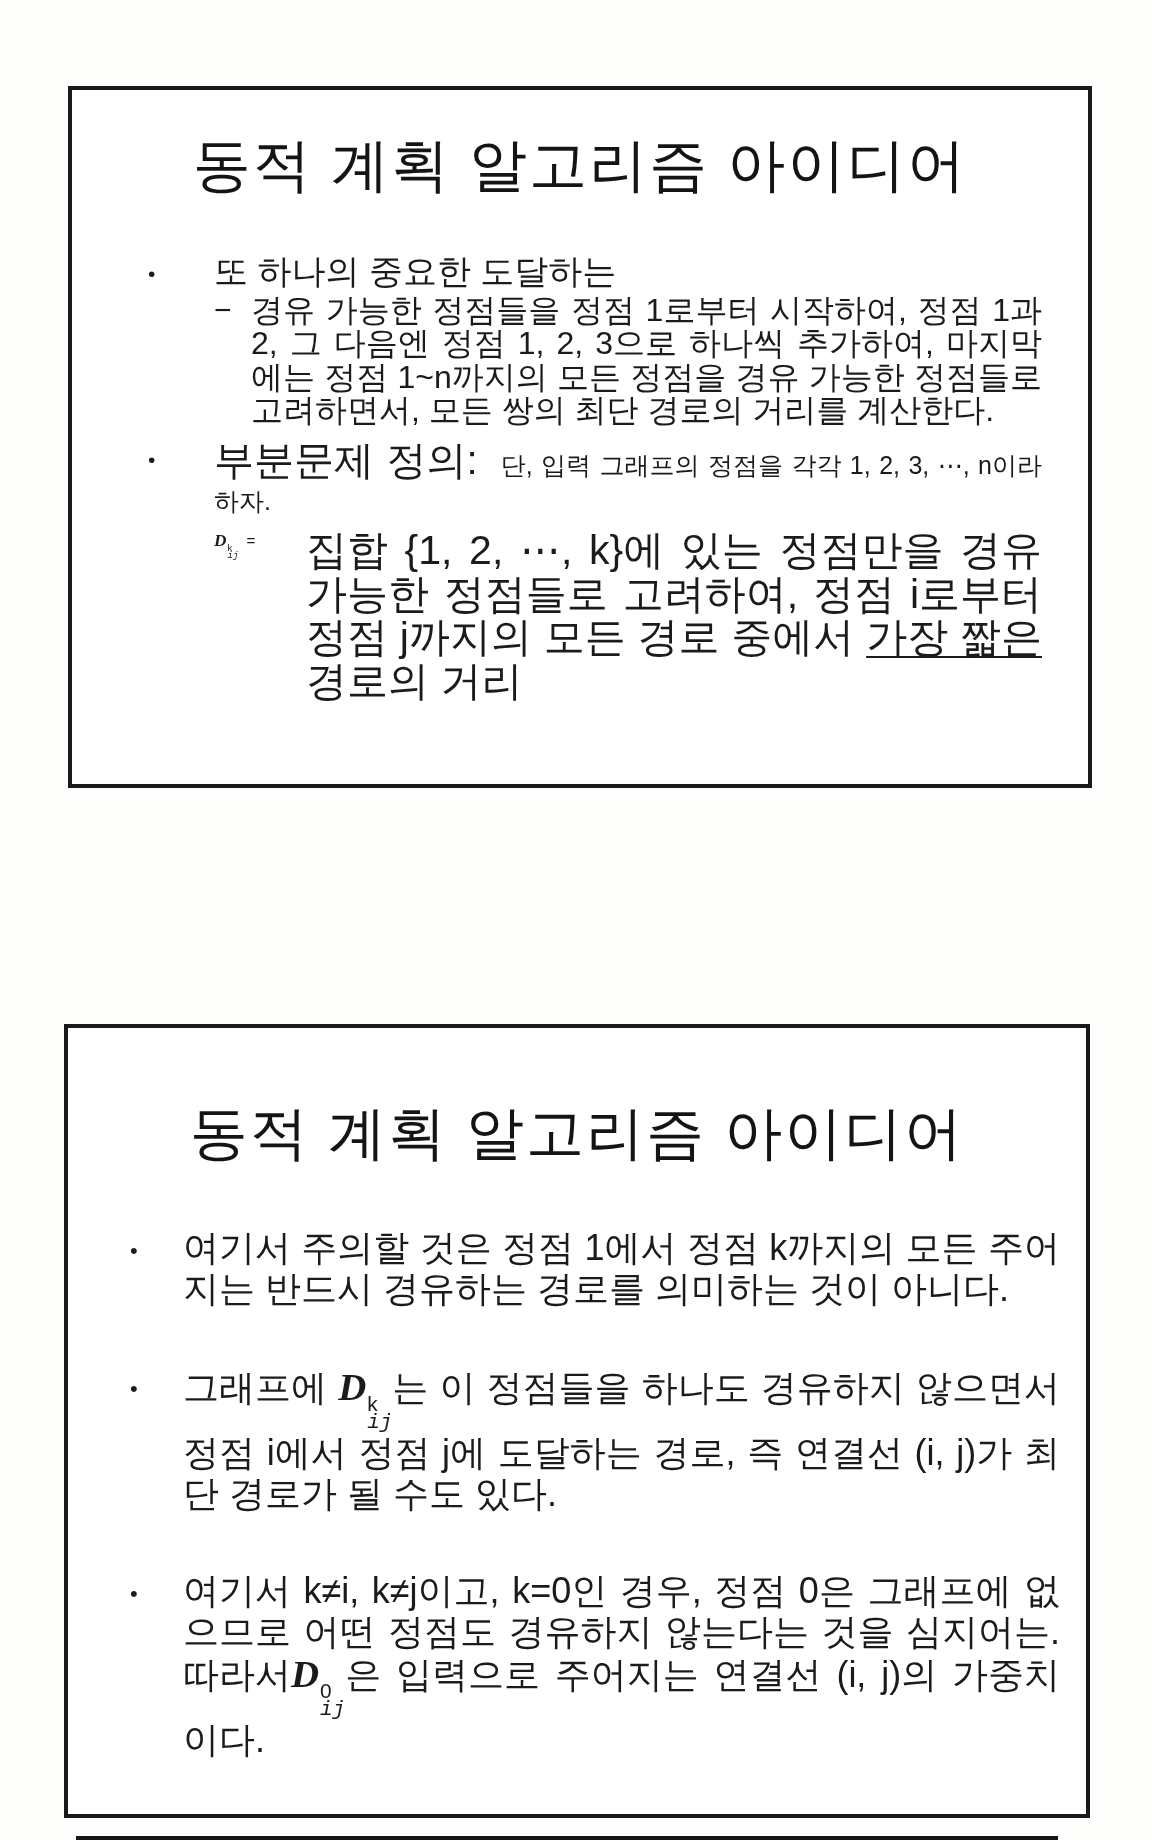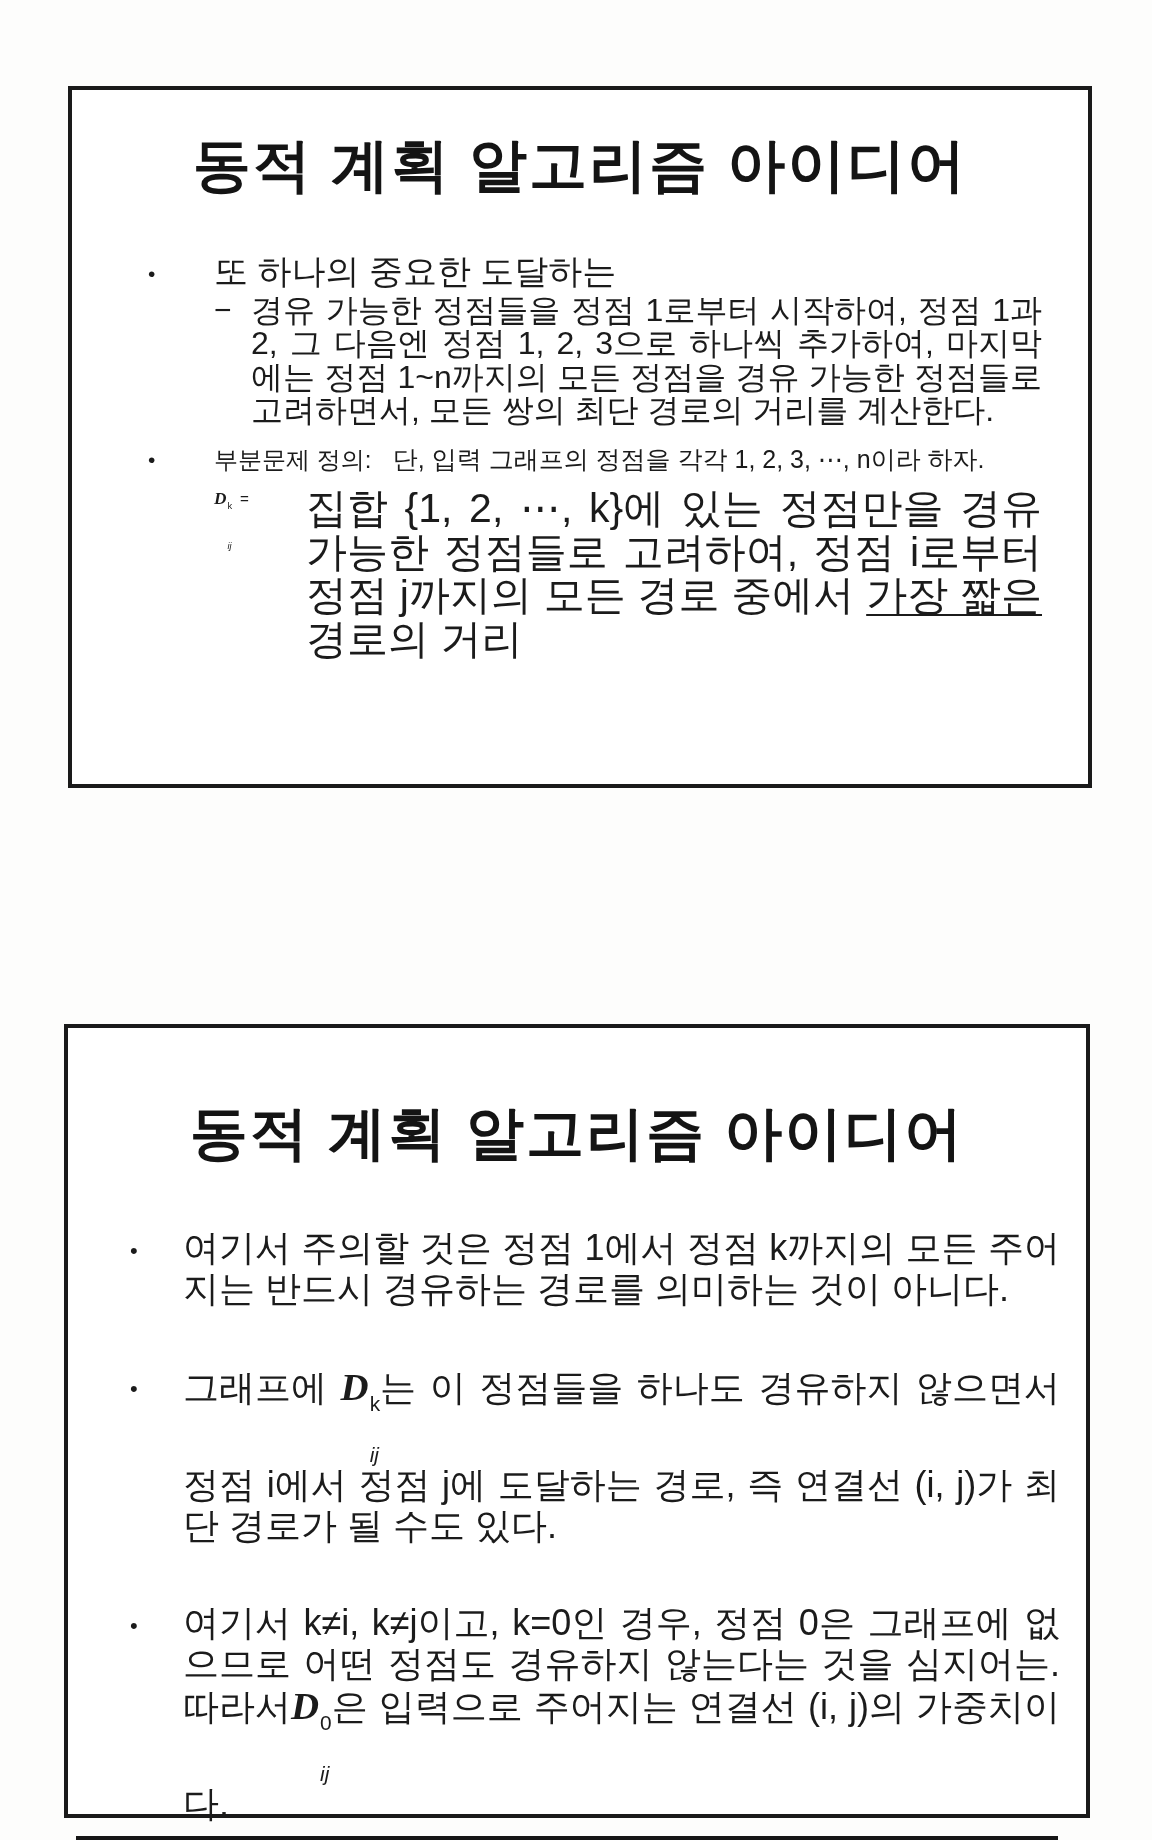--- a/index.html
+++ b/index.html
@@ -14,41 +14,41 @@
   .slide {
     position:absolute;
     background:#ffffff;
     border:4px solid #1a1a1a;
   }
   #slide1 { left:68px; top:86px;  width:1024px; height:702px; }
   #slide2 { left:64px; top:1024px; width:1026px; height:794px; }
 
   .slide-title {
     text-align:center;
-    font-weight:700;
+    font-weight:400;
     font-size:58px;
     line-height:1.08;
     letter-spacing:2px;
     color:#141414;
   }
   #slide1 .slide-title { margin-top:44px; }
   #slide2 .slide-title { margin-top:74px; }
 
   
   #slide1 .content { padding:0 46px 0 76px; }
   .bullet { display:flex; align-items:flex-start; }
   .marker { flex:none; }
   #slide1 .marker.dot  { width:66px; font-size:21px; padding-top:9px; }
   #slide1 .marker.dash { width:37px; font-size:30px; padding-top:0; }
 
   #slide1 .b1 { margin-top:56px; font-size:34px; line-height:1.1; }
   #slide1 .sub { margin-left:66px; margin-top:4px; font-size:32px; line-height:1.04; }
   #slide1 .b2 { margin-top:12px; }
   #slide1 .b2 .btext { font-size:34px; line-height:1.05; }
-  #slide1 .b2 .lead { font-size:24px; }
+  #slide1 .b2 .lead { font-size:40px; }
   #slide1 .b2 .note { font-size:25px; margin-left:12px; }
 
   .jtext { text-align:justify; word-break:break-all; }
   .btext { flex:1; }
 
   .def-row { display:flex; align-items:flex-start; margin-left:66px; margin-top:12px; }
   .def-lhs { flex:none; width:92px; padding-top:2px; white-space:nowrap; }
   .def-text { flex:1; font-size:41px; line-height:1.07; }
 
   .formula { white-space:nowrap; }
@@ -57,21 +57,21 @@
     font-style:italic; font-weight:bold;
     font-size:1.08em;
   }
   .f-stack {
     display:inline-flex; flex-direction:column;
     font-size:0.58em; line-height:0.92;
     vertical-align:-0.52em;
     margin-left:1px;
   }
   .f-sup { font-style:normal; }
-  .f-sub { font-family:Liberation Sans, sans-serif; font-style:italic;margin-top:32px; }
+  .f-sub { font-family:Liberation Mono, monospace; font-style:italic; }
   .eq { margin-left:8px; font-size:0.95em; }
 
   .ul { text-decoration:underline; text-underline-offset:5px; text-decoration-thickness:2px; }
 
   
   #slide2 .content { padding:0 26px 0 62px; }
   #slide2 .marker.dot { width:53px; font-size:22px; padding-top:11px; }
   #slide2 .bullet { font-size:36px; line-height:1.14; }
   #slide2 .bs1 { margin-top:62px; }
   #slide2 .bs2 { margin-top:56px; }

